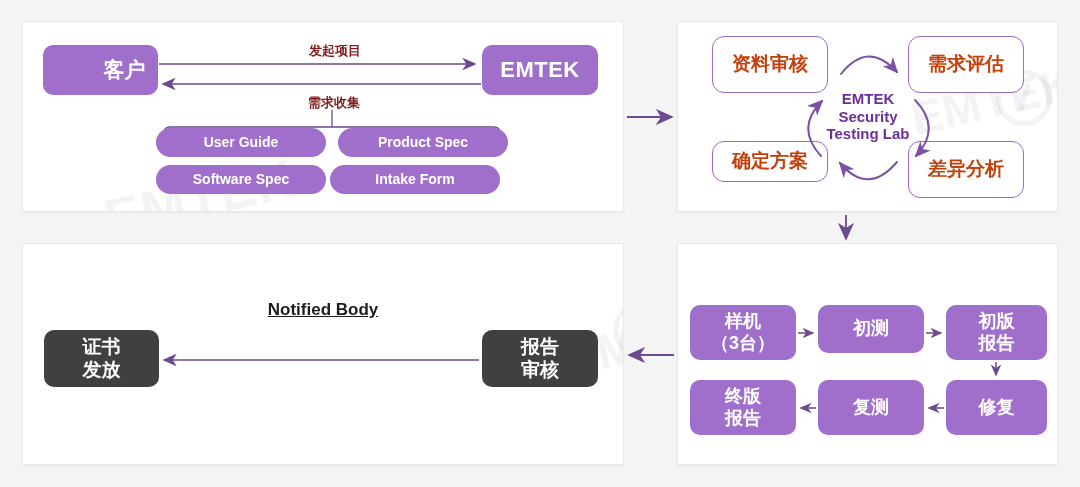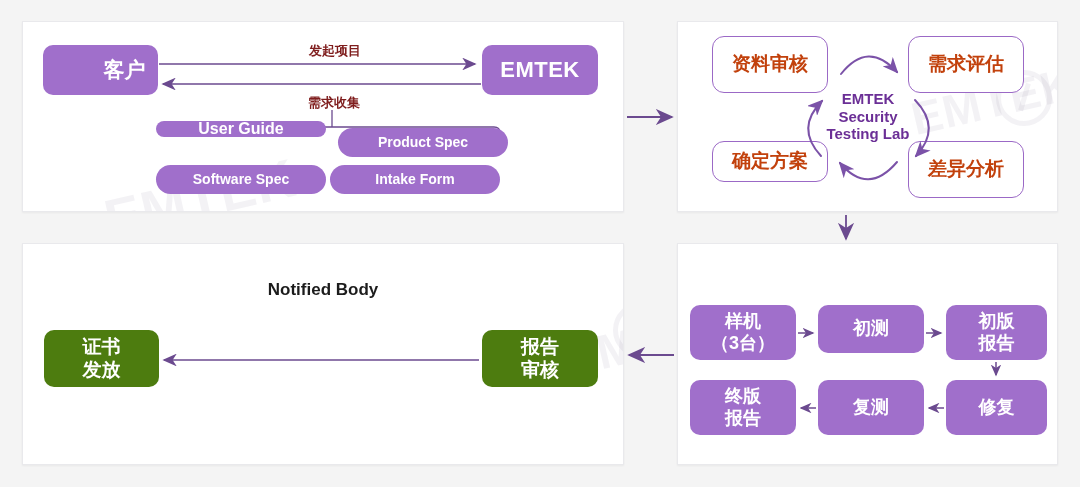--- a/index.html
+++ b/index.html
@@ -56,21 +56,21 @@
   .node {
     position: absolute;
     display: flex; align-items: center; justify-content: center;
     text-align: center;
     color: #ffffff;
     font-weight: 700;
     line-height: 1.18;
     border-radius: 10px;
     background: #a06fcb;
   }
-  .node.dark { background: #4d7c0f; }
+  .node.dark { background: #404040; }
   .node.pill { border-radius: 999px; }
   .node.outline {
     background: #ffffff;
     border: 1.6px solid #9b69c6;
     color: #c2410c;
     border-radius: 12px;
   }
 
   .ptitle {
     position: absolute;
@@ -130,21 +130,21 @@
       </defs>
 
       <line x1="136" y1="42" x2="452" y2="42" stroke="#6b4a8f" stroke-width="1.6" marker-end="url(#ahR)"></line>
 
       <line x1="458" y1="62" x2="140" y2="62" stroke="#6b4a8f" stroke-width="1.6" marker-end="url(#ahL)"></line>
 
       <path d="M309,88 L309,105" stroke="#6b4a8f" stroke-width="1.3" fill="none"></path>
       <path d="M141,111 Q141,105 147,105 L471,105 Q477,105 477,111" stroke="#6b4a8f" stroke-width="1.3" fill="none"></path>
     </svg>
 
-    <div class="node pill" style="left:133px; top:99px; width:170px; height:16px; font-size:16px;">
+    <div class="node pill" style="left:133px; top:106px; width:170px; height:29px; font-size:14px;">
       <span>User Guide</span>
     </div>
     <div class="node pill" style="left:315px; top:106px; width:170px; height:29px; font-size:14px;">
       <span>Product Spec</span>
     </div>
     <div class="node pill" style="left:133px; top:143px; width:170px; height:29px; font-size:14px;">
       <span>Software Spec</span>
     </div>
     <div class="node pill" style="left:307px; top:143px; width:170px; height:29px; font-size:14px;">
       <span>Intake Form</span>
@@ -188,21 +188,21 @@
 
       <path d="M143,134 Q117,106 144,79" stroke="#7b52a8" stroke-width="2" fill="none" stroke-linecap="round" marker-end="url(#ahArc)"></path>
     </svg>
   </div>
 
   <div class="panel" id="panel-bl">
 
     <div class="wm" style="left:540px; top:70px; font-size:48px;">EMTEK</div>
     <div class="wm-ring" style="left:590px; top:58px;"></div>
 
-    <div class="ptitle" style="top:36px; font-size:17px;">Notified Body</div>
+    <div class="ptitle" style="top:56px; font-size:17px;text-decoration:underline;">Notified Body</div>
 
     <div class="node dark" style="left:21px; top:86px; width:115px; height:57px; font-size:19px; white-space:pre-line;">证书
 发放</div>
 
     <div class="node dark" style="left:459px; top:86px; width:116px; height:57px; font-size:19px; white-space:pre-line;">报告
 审核</div>
 
     <svg class="ov" width="602" height="222">
       <defs>
         <marker id="ahBL" markerWidth="9" markerHeight="8" refX="8" refY="4" orient="auto">

